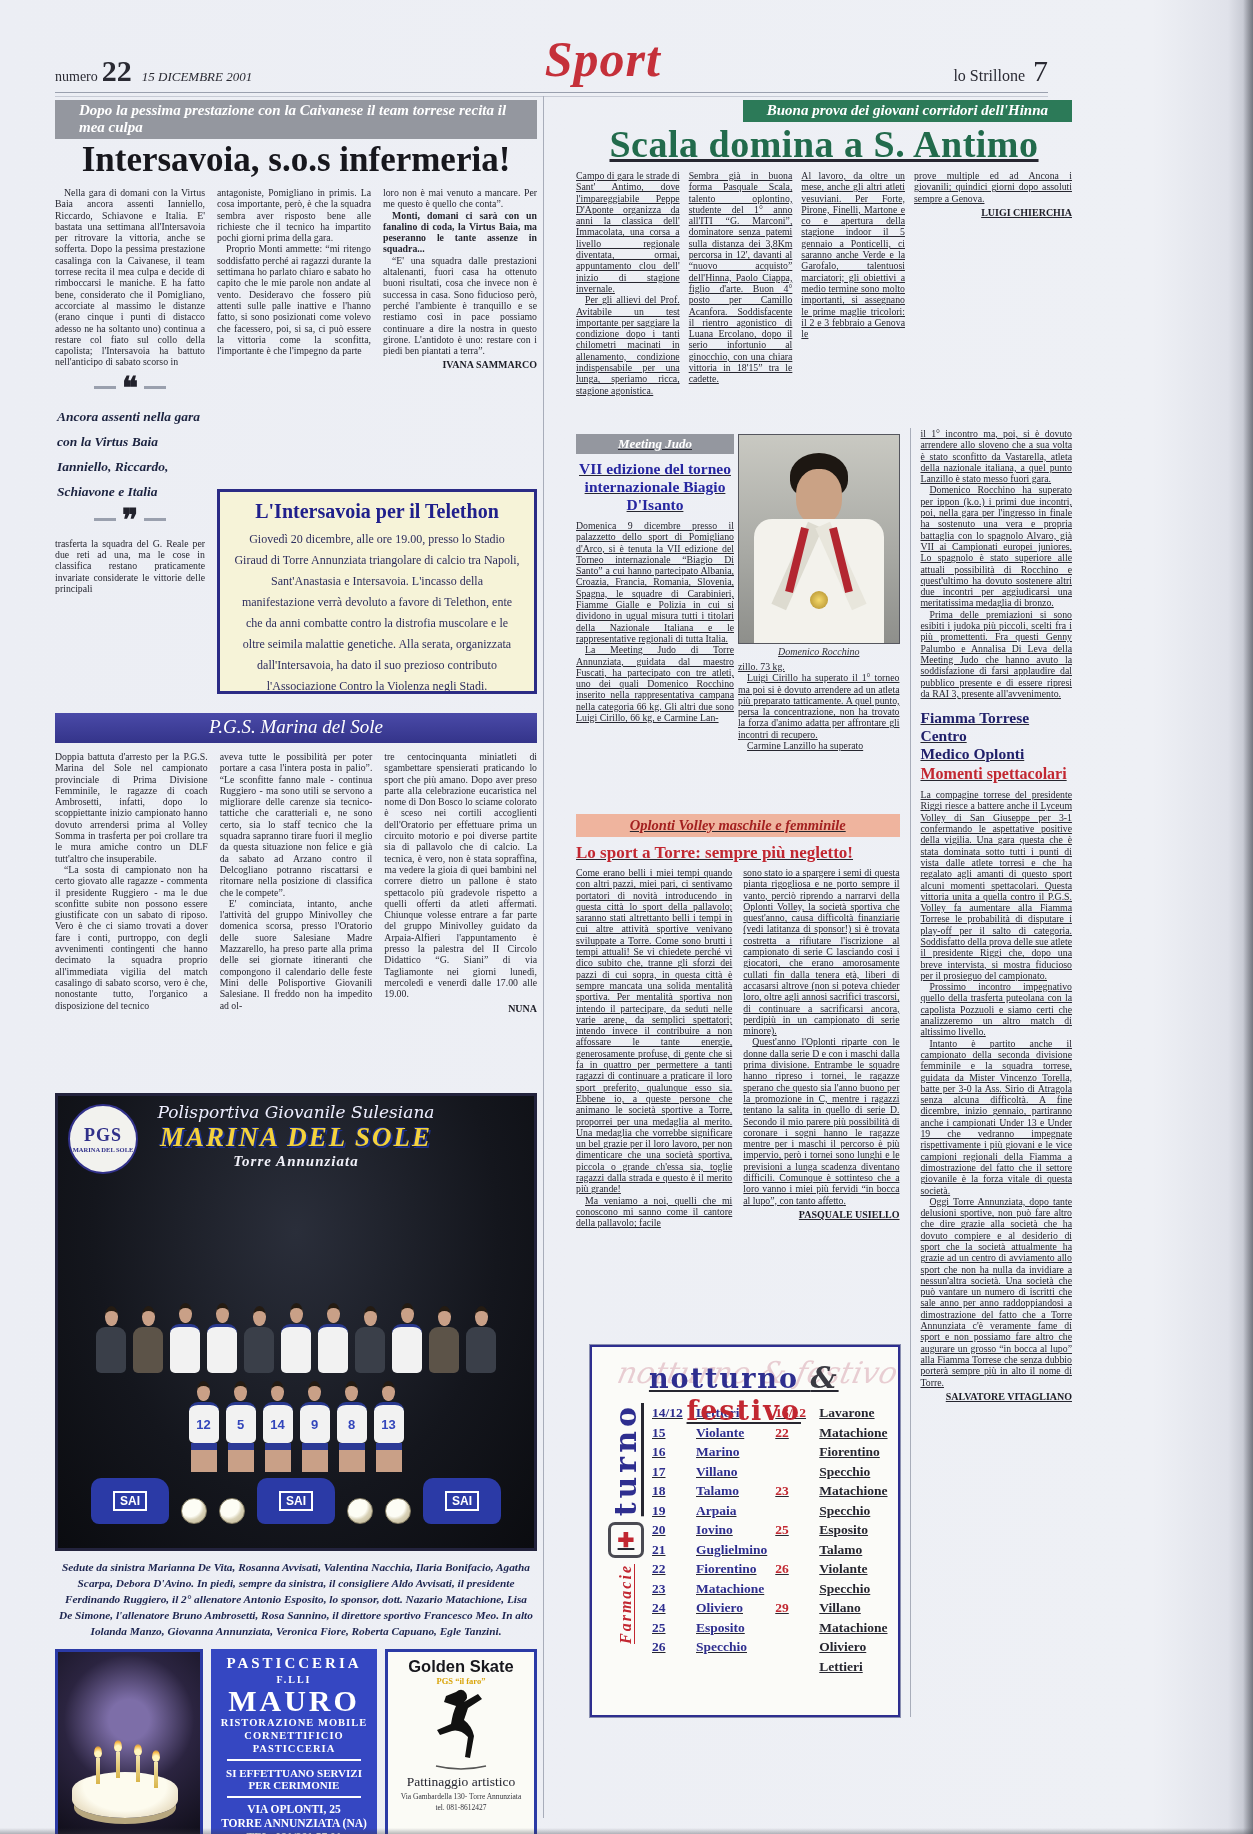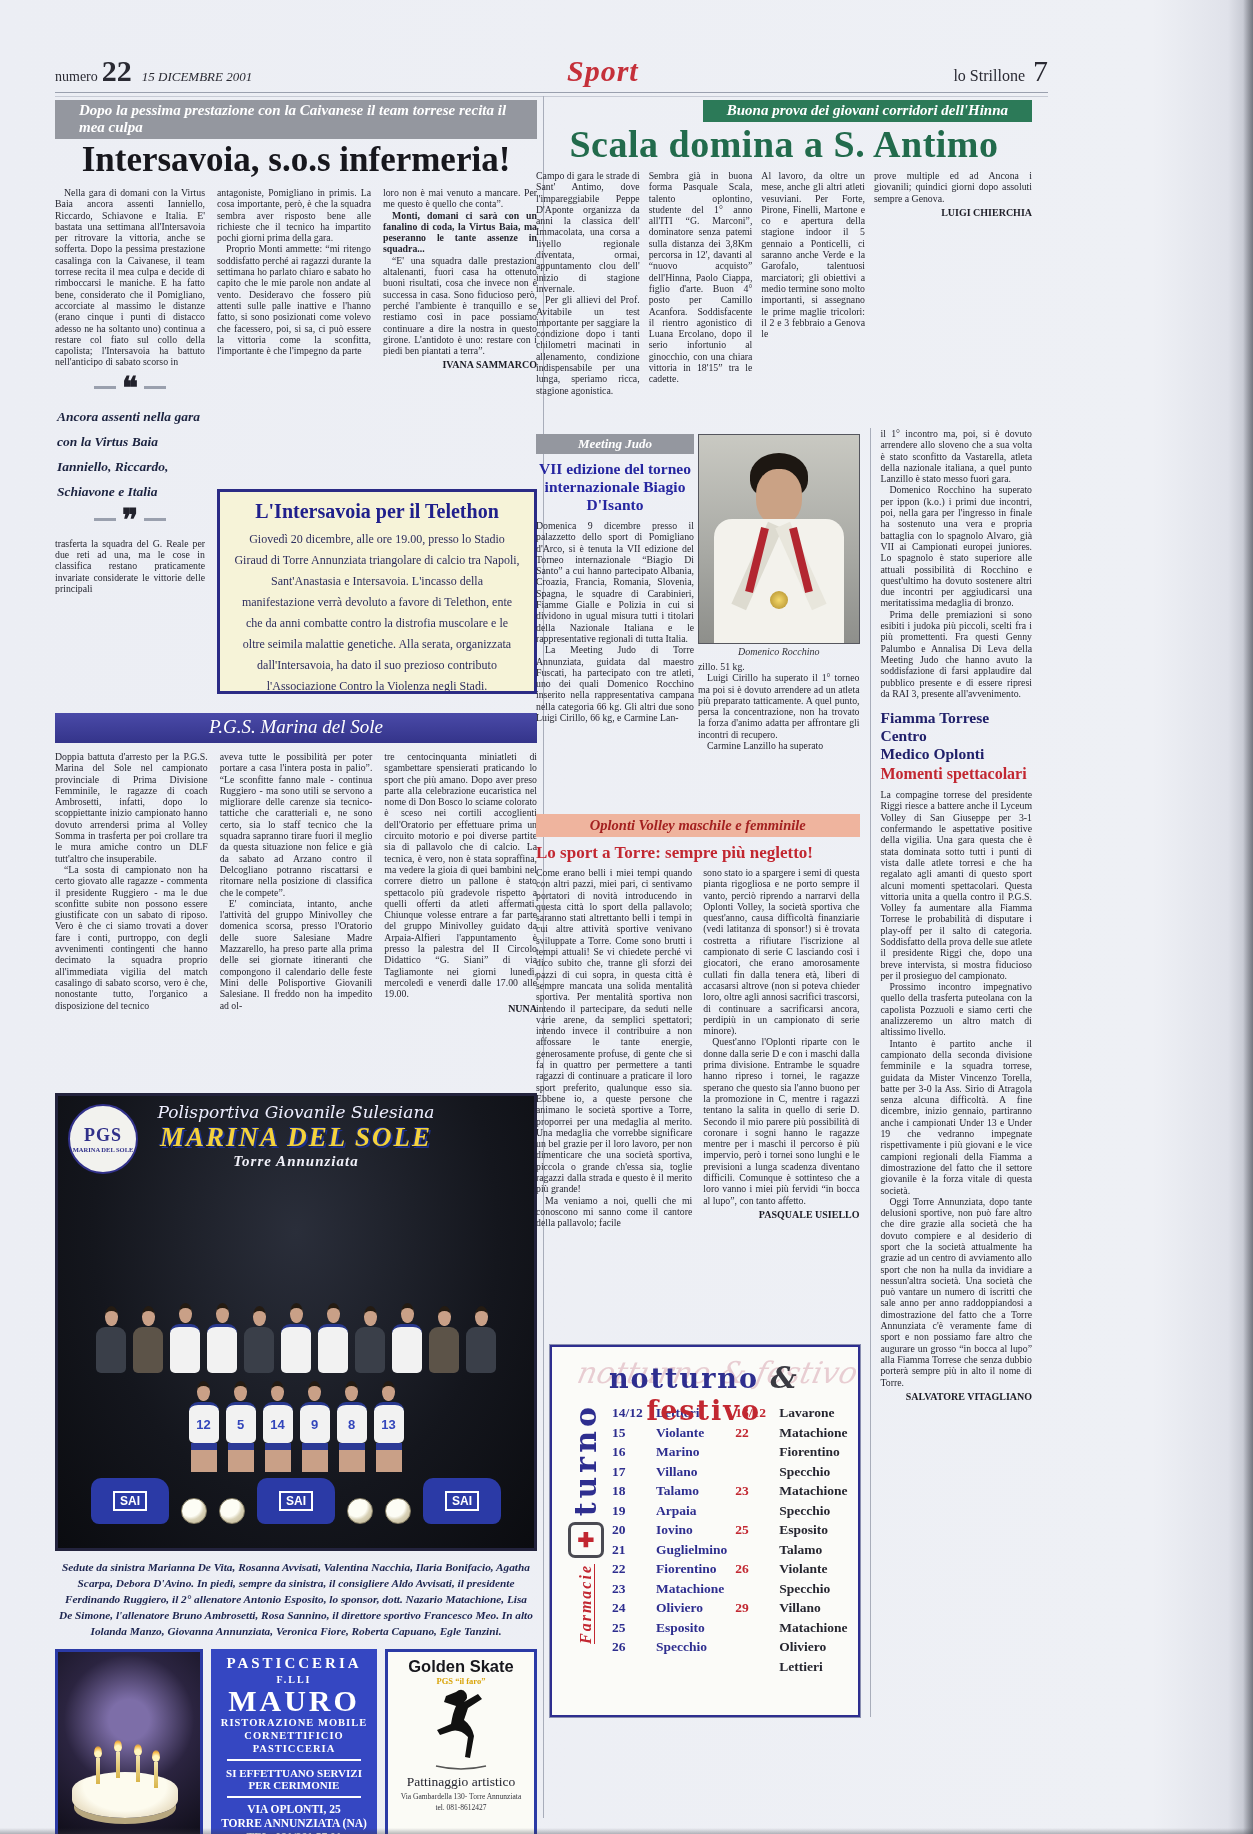--- a/index.html
+++ b/index.html
@@ -13,41 +13,41 @@
          background:linear-gradient(0deg,rgba(60,62,70,.35),rgba(0,0,0,0));}
 
   
   .masthead{position:absolute;left:55px;top:48px;width:993px;height:40px;
             display:flex;justify-content:space-between;align-items:flex-end;}
   .mh-left,.mh-right{font-family:"Liberation Serif",serif;color:#2a2a33;}
   .mh-num-label{font-size:14px;}
   .mh-num{font-size:30px;font-weight:bold;}
   .mh-date{font-size:13px;font-style:italic;margin-left:6px;}
   .mh-section{font-family:"Liberation Serif",serif;font-style:italic;font-weight:bold;
-              font-size:30px;color:#c5303a;letter-spacing:1px;}
+              font-size:50px;color:#c5303a;letter-spacing:1px;}
   .mh-title{font-size:16px;}
   .mh-page{font-size:30px;margin-left:4px;}
   .mh-rule{position:absolute;left:55px;top:92px;width:993px;height:3px;
            border-top:1px solid #9aa0ae;border-bottom:1px solid #c6cad4;}
 
   
   .bt p{margin:0;text-indent:9px;text-align:justify;
         font-size:9.8px;line-height:11.3px;color:#262630;}
   .bt p.noind{text-indent:0;}
   .bt p.bold{font-weight:bold;}
   .byline{font-weight:bold;font-size:10px;text-align:right;margin-top:3px;color:#1d1d26;}
 
   .kicker{display:inline-block;color:#fff;font-style:italic;font-weight:bold;
           font-size:15px;padding:2px 24px 3px;}
   .kicker.gray{background:#94979f;}
   .kicker.green{background:#2c7a58;}
 
   
   .leftcol{position:absolute;left:55px;top:100px;width:482px;}
-  .rightcol{position:absolute;left:536px;top:100px;width:496px;}
+  .rightcol{position:absolute;left:576px;top:100px;width:496px;text-decoration:underline;}
   .vdiv-main{position:absolute;left:543px;top:96px;width:1px;height:1722px;background:#a8adba;}
 
   .headline1{font-weight:bold;font-size:35px;line-height:38px;text-align:center;
              color:#17171d;margin:2px 0 8px;}
   .headline-green{font-weight:bold;font-size:38px;line-height:40px;text-align:center;
              color:#226b4c;margin:2px 0 6px;letter-spacing:.5px;}
 
   .art-row{display:flex;gap:12px;height:516px;}
   .art-c1{width:150px;}
   .art-wrap{flex:1;display:flex;flex-direction:column;}
@@ -488,21 +488,21 @@
                 <div class="jp-face"></div>
               <div class="jp-gi"></div>
                 <div class="jp-lapel-l"></div>
                 <div class="jp-lapel-r"></div>
               <div class="jp-ribbon-l"></div>
                 <div class="jp-ribbon-r"></div>
                 <div class="jp-medal"></div>
             </div>
             <div class="judo-photo-cap">Domenico Rocchino</div>
             <div class="bt">
-              <p class="noind">zillo. 51 kg.</p>
+              <p class="noind">zillo. 73 kg.</p>
               <p>Luigi Cirillo ha superato il 1° torneo ma poi si è dovuto arrendere ad un atleta più preparato tatticamente. A quel punto, persa la concentrazione, non ha trovato la forza d'animo adatta per affrontare gli incontri di recupero.</p>
               <p>Carmine Lanzillo ha superato</p>
             </div>
           </div>
         </div>
 
         <div class="bar-salmon">Oplonti Volley maschile e femminile</div>
         <div class="headline-red">Lo sport a Torre: sempre più negletto!</div>
         <div class="opl-row">
           <div class="bt">

